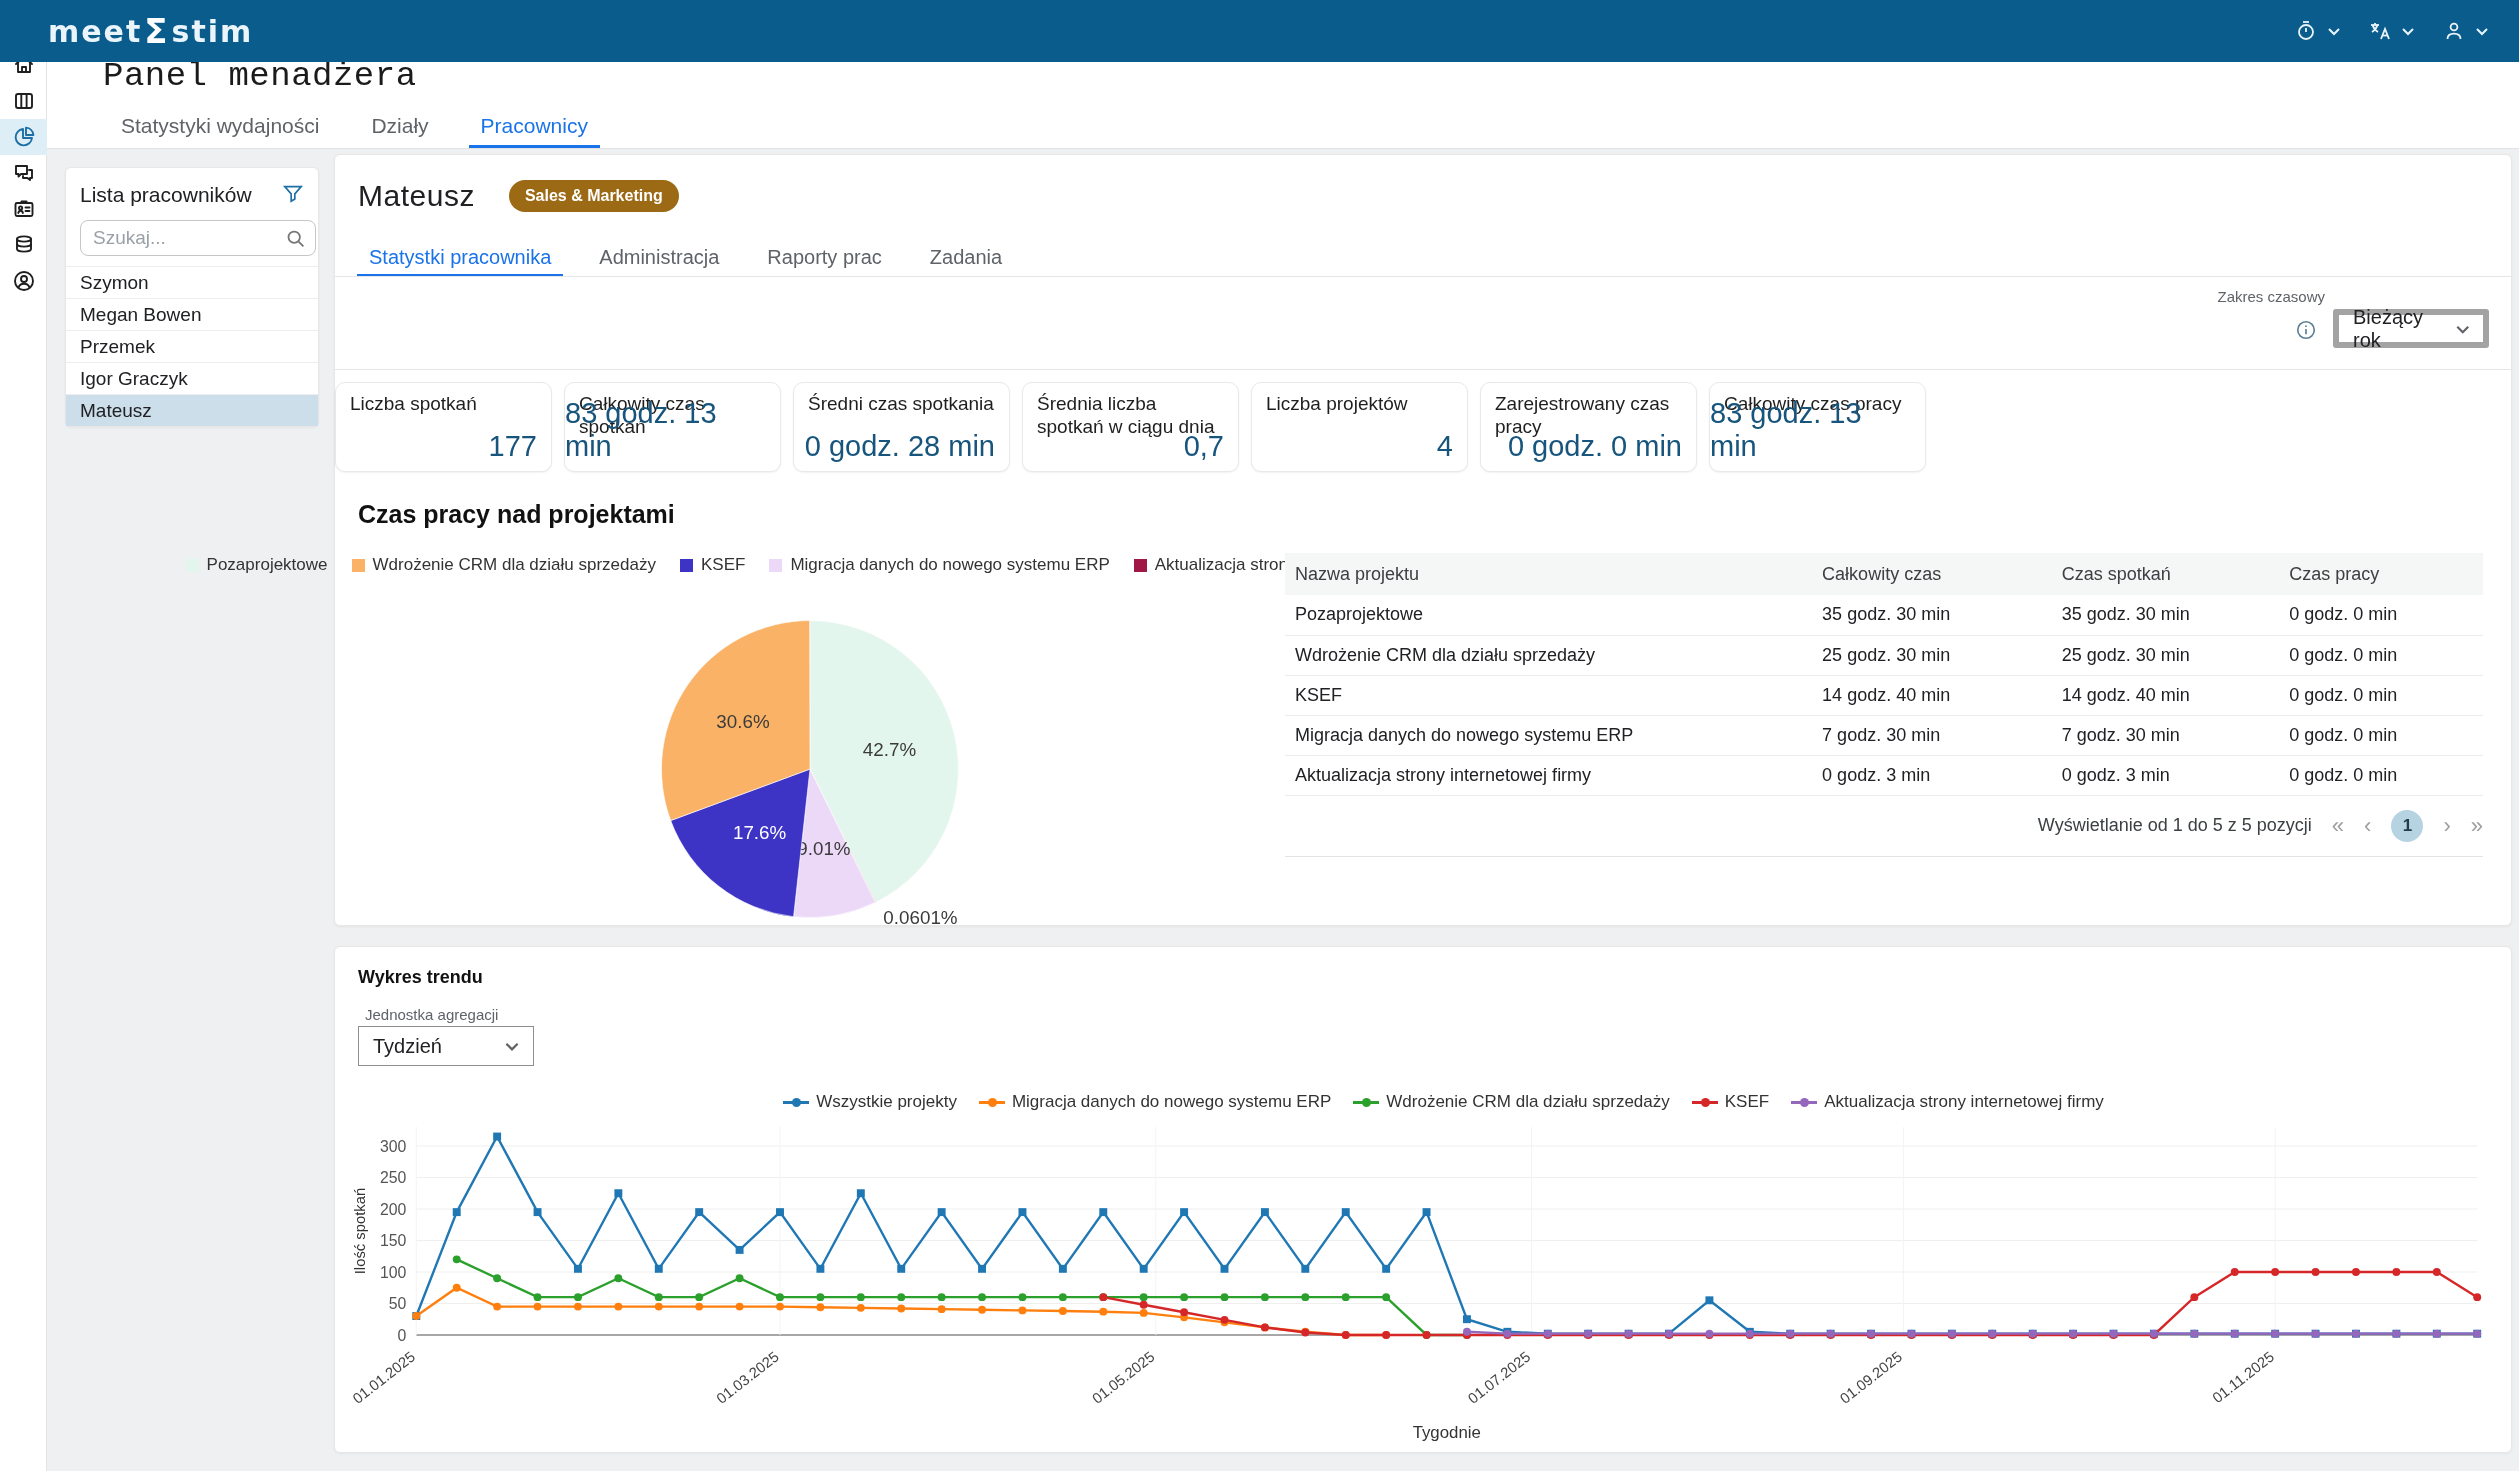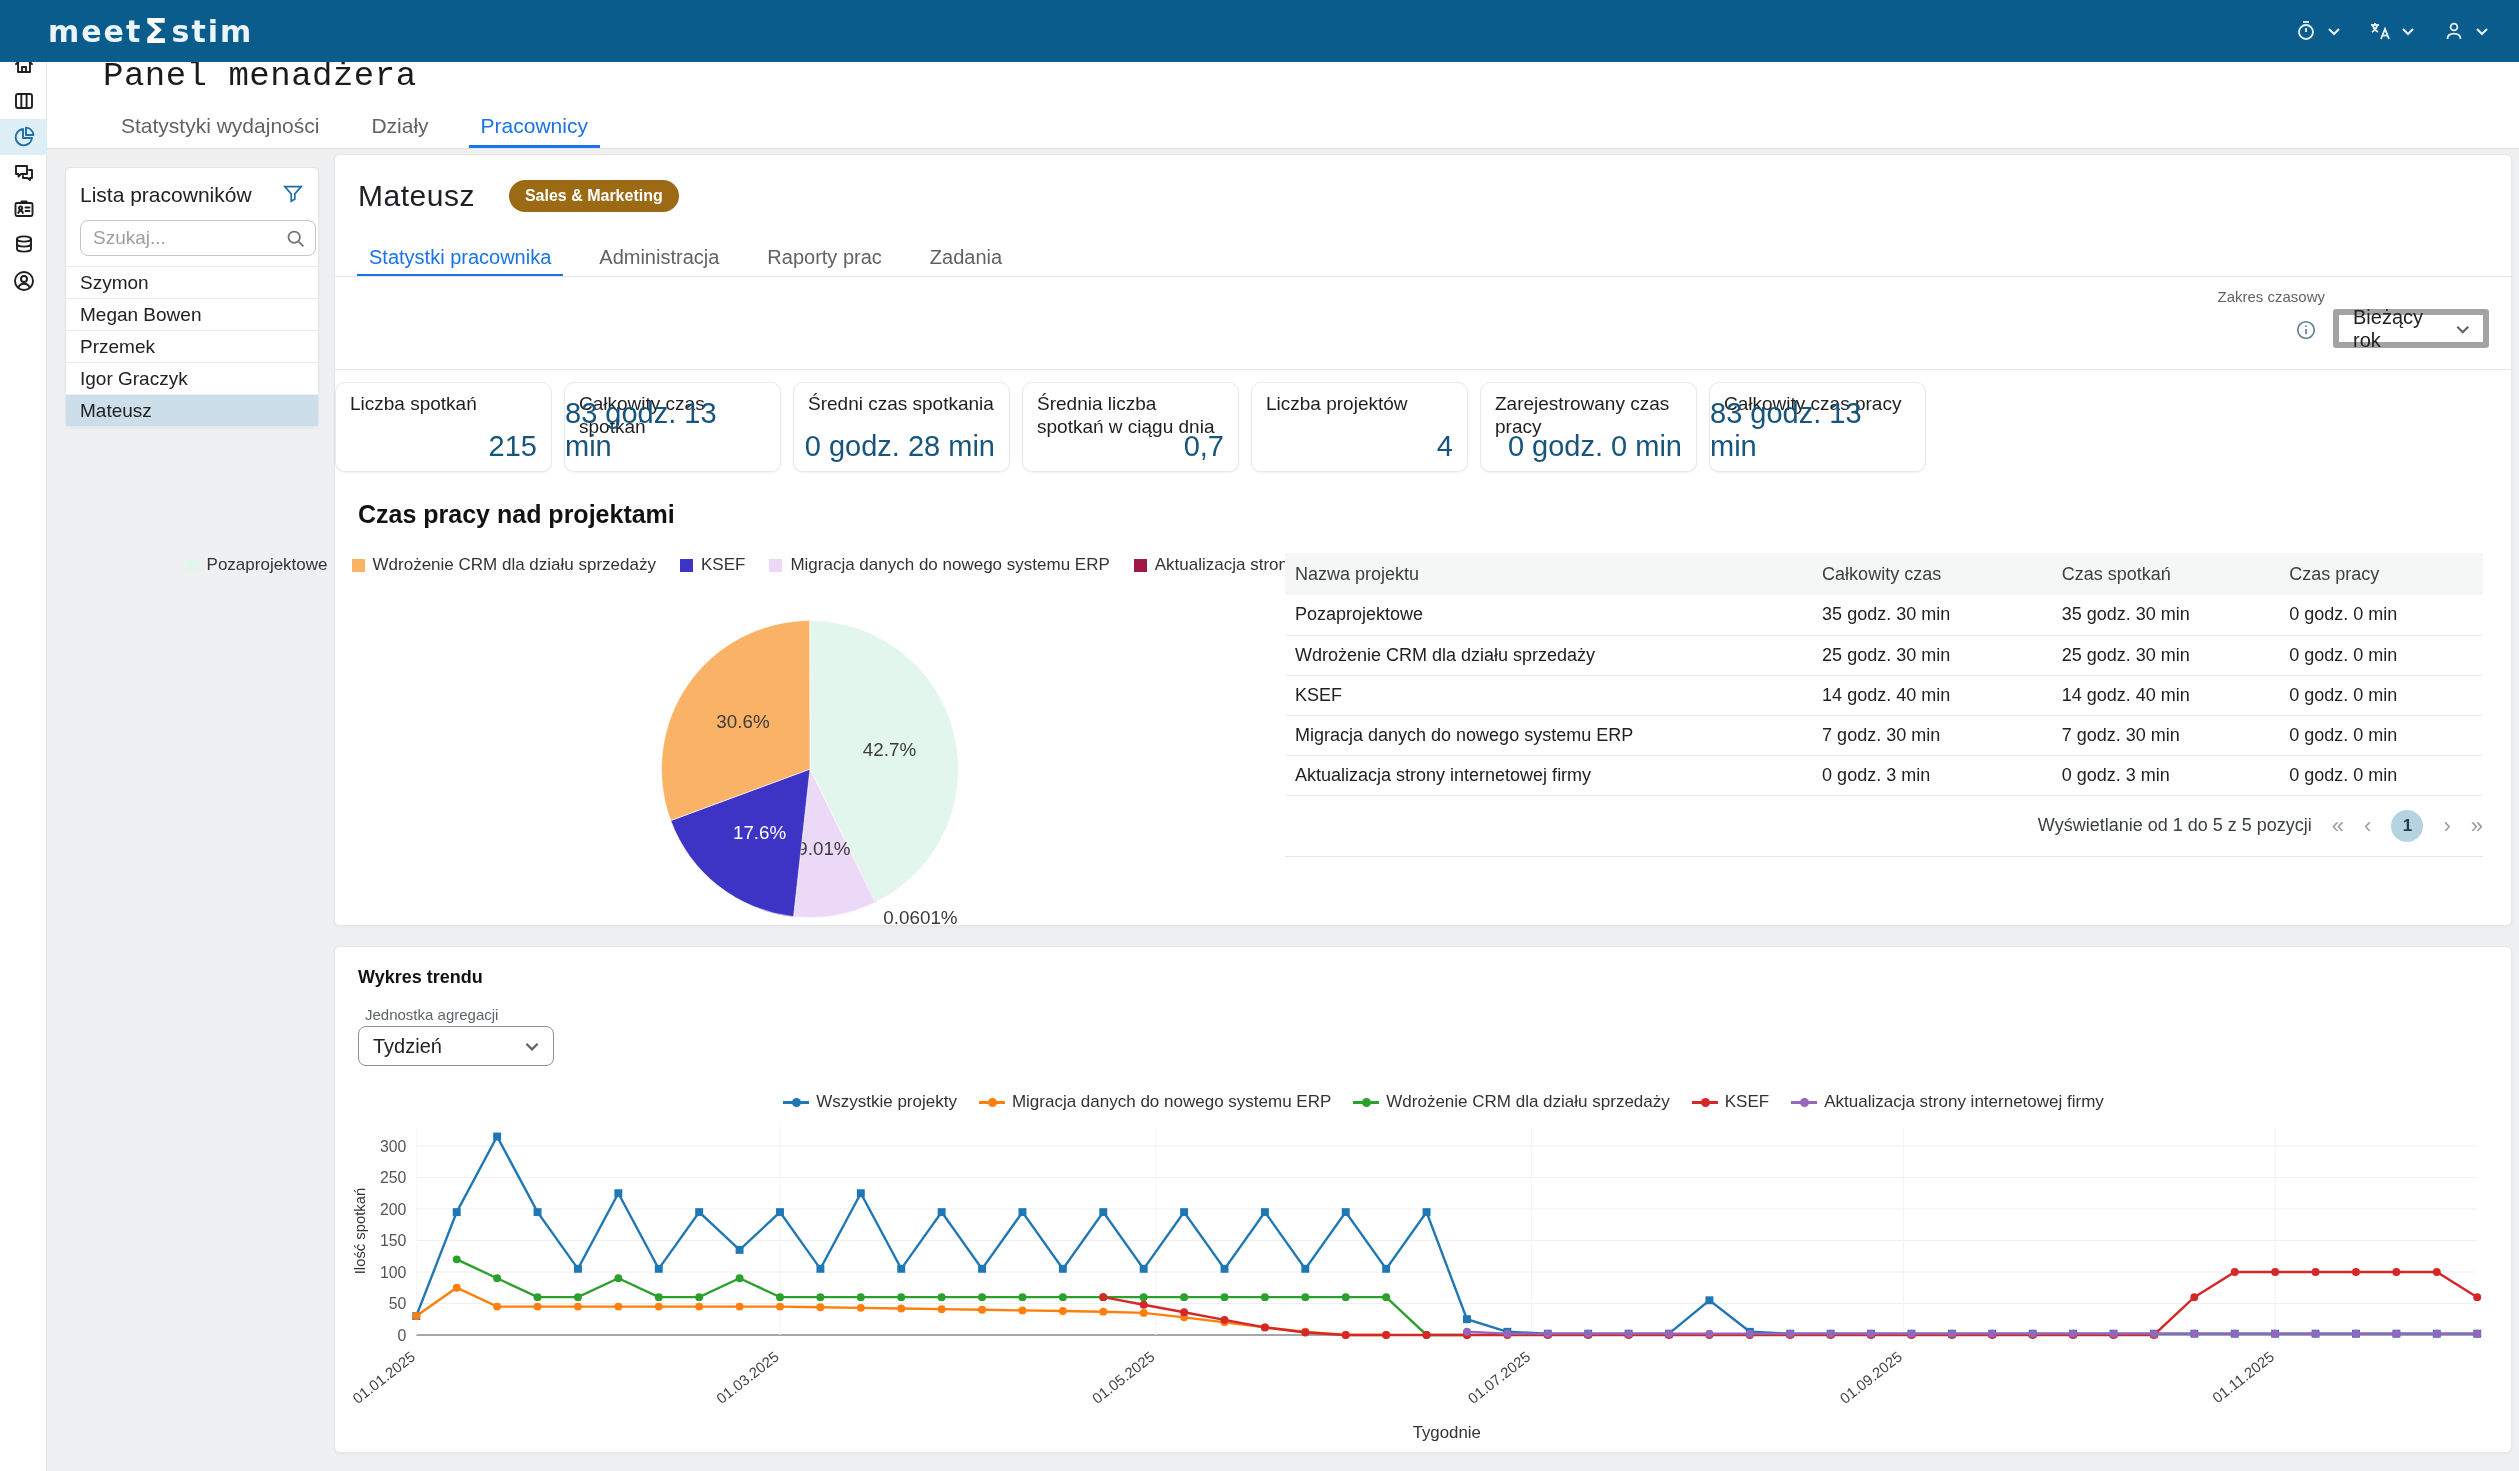--- a/index.html
+++ b/index.html
@@ -91,22 +91,22 @@
   th.c-name,td.c-name{ width:44%;} th.c2,td.c2{width:20%;} th.c3,td.c3{width:19%;} th.c4,td.c4{width:17%;}
   .pagination{ display:flex; align-items:center; justify-content:flex-end; gap:20px;
     margin-top:14px; padding-bottom:14px; border-bottom:1px solid #e3e3e3; font-size:18px; color:#3c4043;}
   .pg-btn{ color:#9e9e9e; font-size:22px; cursor:pointer; line-height:1;}
   .pg-page{ width:32px; height:32px; border-radius:50%; background:#b6d3e2; color:#243b49;
     display:flex; align-items:center; justify-content:center; font-size:17px; font-weight:bold; cursor:pointer;}
   
   .trend-card{ left:287px; top:797px; width:2178px; height:507px;}
   .trend-title{ position:absolute; left:23px; top:20px; font-size:18px; font-weight:600; color:#111;}
   .agg-label{ position:absolute; left:30px; top:59px; font-size:15px; color:#5f6368;}
-  .agg-select{ position:absolute; left:23px; top:79px; width:196px; height:40px;
-    border:1px solid #8f8f8f; border-radius:8px; display:flex; align-items:center;
+  .agg-select{ position:absolute; left:23px; top:79px; width:176px; height:40px;
+    border:1px solid #8f8f8f; border-radius:0; display:flex; align-items:center;
     justify-content:space-between; padding:0 12px 0 14px; font-size:20px; color:#202124;
     cursor:pointer; background:#fff;}
   .trend-legend{ position:absolute; left:0; right:0; top:145px; display:flex; justify-content:center; gap:22px;margin-left:41px;}
   .tleg-item{ display:flex; align-items:center; gap:7px; font-size:17px; color:#333; white-space:nowrap;}
   .tleg-marker{ position:relative; width:26px; height:3px;}
   .tleg-marker i{ position:absolute; left:9px; top:-3px; width:9px; height:9px; border-radius:50%;}
   #trendSvg{ position:absolute; left:14px; top:170px;}
   #pieSvg{ display:block; margin:4px auto 0 auto;}
   text{ font-family:"Liberation Sans", sans-serif;}
 </style>
@@ -280,21 +280,21 @@
       <span>Bieżący rok</span>
       <svg width="18" height="18" viewBox="0 0 16 16" fill="none" stroke="#5f6368" stroke-width="2">
           <polyline points="3,6 8,11 13,6"></polyline>
         </svg>
     </div>
     <div class="divider2"></div>
 
     <div class="stats-row" id="statsRow">
         <div class="stat-card">
           <div class="stat-label">Liczba spotkań</div>
-          <div class="stat-value">215</div>
+          <div class="stat-value">177</div>
         </div>
         <div class="stat-card">
           <div class="stat-label">Całkowity czas spotkań</div>
           <div class="stat-value">83 godz. 13 min</div>
         </div>
         <div class="stat-card">
           <div class="stat-label">Średni czas spotkania</div>
           <div class="stat-value">0 godz. 28 min</div>
         </div>
         <div class="stat-card">

